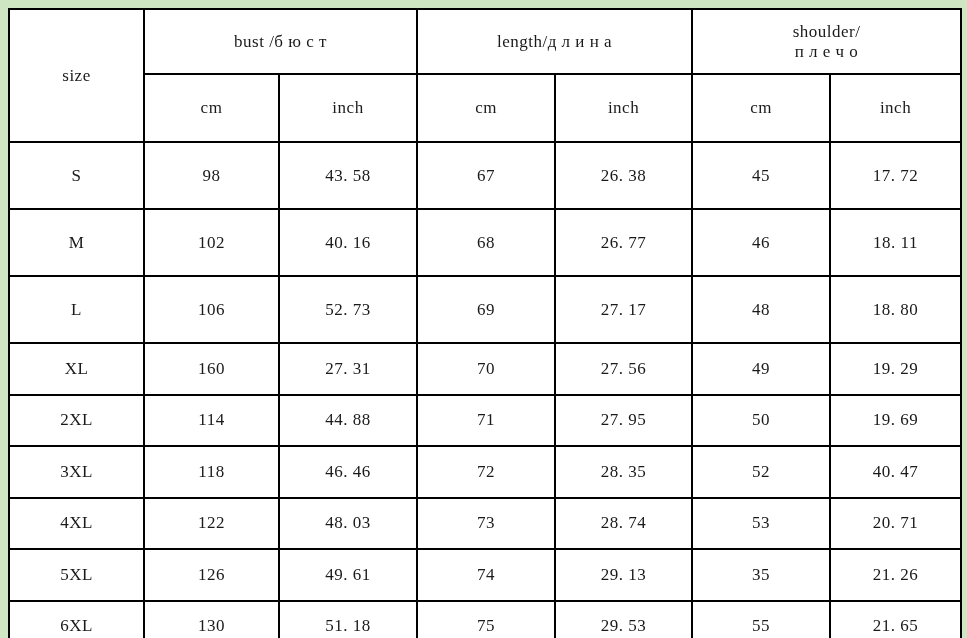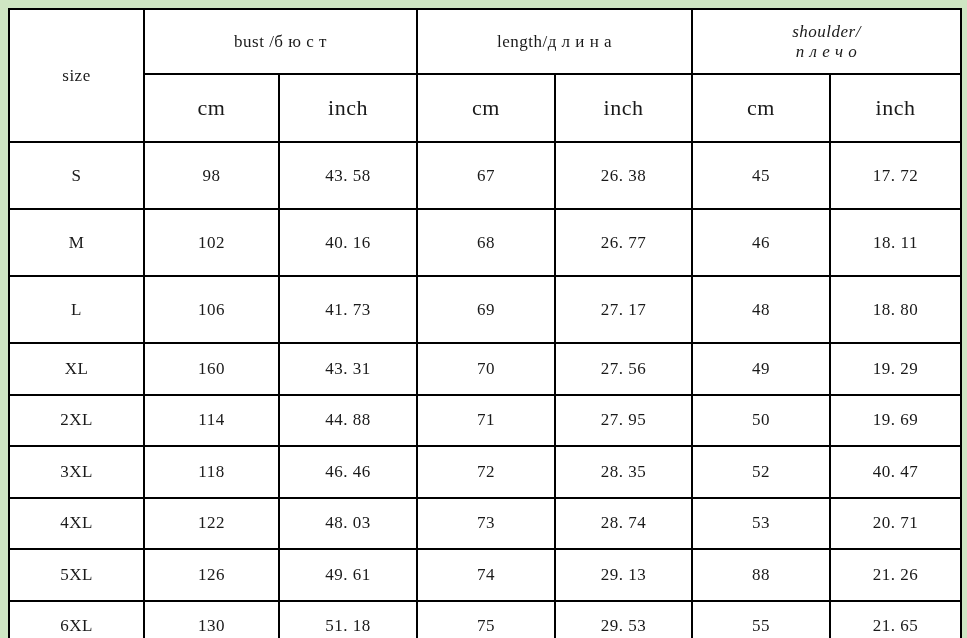--- a/index.html
+++ b/index.html
@@ -67,21 +67,21 @@
     letter-spacing: 0.5px;
   }
   
   th.size-head {
     font-size: 17px;
     letter-spacing: 1px;
   }
   
   tr.unit-row th {
     height: 66px;
-    font-size: 22px;
+    font-size: 17px;
     letter-spacing: 0.5px;
   }
 
   
   tr.data-row td {
     height: 49.5px;
     font-size: 17px;
     letter-spacing: 0.5px;
   }
   td.size-cell {
@@ -89,21 +89,21 @@
     letter-spacing: 0.5px;
   }
   td.num-cell {
     font-size: 18px;
     letter-spacing: 0.5px;
   }
 
   
   tr.data-row.tall td { height: 65px; }
 
-  .grp-line2 { display: block; font-style: italic; }
+  .grp-line2 { display: block; }
 </style>
 </head>
 <body>
 
 <div id="page">
   <div id="size-table-wrap">
     <table class="size-table">
       <colgroup>
         <col class="c-size">
         <col class="c-bust-cm">
@@ -147,30 +147,30 @@
           <td class="num-cell">102</td>
           <td class="num-cell">40. 16</td>
           <td class="num-cell">68</td>
           <td class="num-cell">26. 77</td>
           <td class="num-cell">46</td>
           <td class="num-cell">18. 11</td>
         </tr>
         <tr class="data-row tall">
           <td class="size-cell">L</td>
           <td class="num-cell">106</td>
-          <td class="num-cell">41. 73</td>
+          <td class="num-cell">52. 73</td>
           <td class="num-cell">69</td>
           <td class="num-cell">27. 17</td>
           <td class="num-cell">48</td>
           <td class="num-cell">18. 80</td>
         </tr>
         <tr class="data-row">
           <td class="size-cell">XL</td>
           <td class="num-cell">160</td>
-          <td class="num-cell">43. 31</td>
+          <td class="num-cell">27. 31</td>
           <td class="num-cell">70</td>
           <td class="num-cell">27. 56</td>
           <td class="num-cell">49</td>
           <td class="num-cell">19. 29</td>
         </tr>
         <tr class="data-row">
           <td class="size-cell">2XL</td>
           <td class="num-cell">114</td>
           <td class="num-cell">44. 88</td>
           <td class="num-cell">71</td>
@@ -195,21 +195,21 @@
           <td class="num-cell">28. 74</td>
           <td class="num-cell">53</td>
           <td class="num-cell">20. 71</td>
         </tr>
         <tr class="data-row">
           <td class="size-cell">5XL</td>
           <td class="num-cell">126</td>
           <td class="num-cell">49. 61</td>
           <td class="num-cell">74</td>
           <td class="num-cell">29. 13</td>
-          <td class="num-cell">88</td>
+          <td class="num-cell">35</td>
           <td class="num-cell">21. 26</td>
         </tr>
         <tr class="data-row">
           <td class="size-cell">6XL</td>
           <td class="num-cell">130</td>
           <td class="num-cell">51. 18</td>
           <td class="num-cell">75</td>
           <td class="num-cell">29. 53</td>
           <td class="num-cell">55</td>
           <td class="num-cell">21. 65</td>

